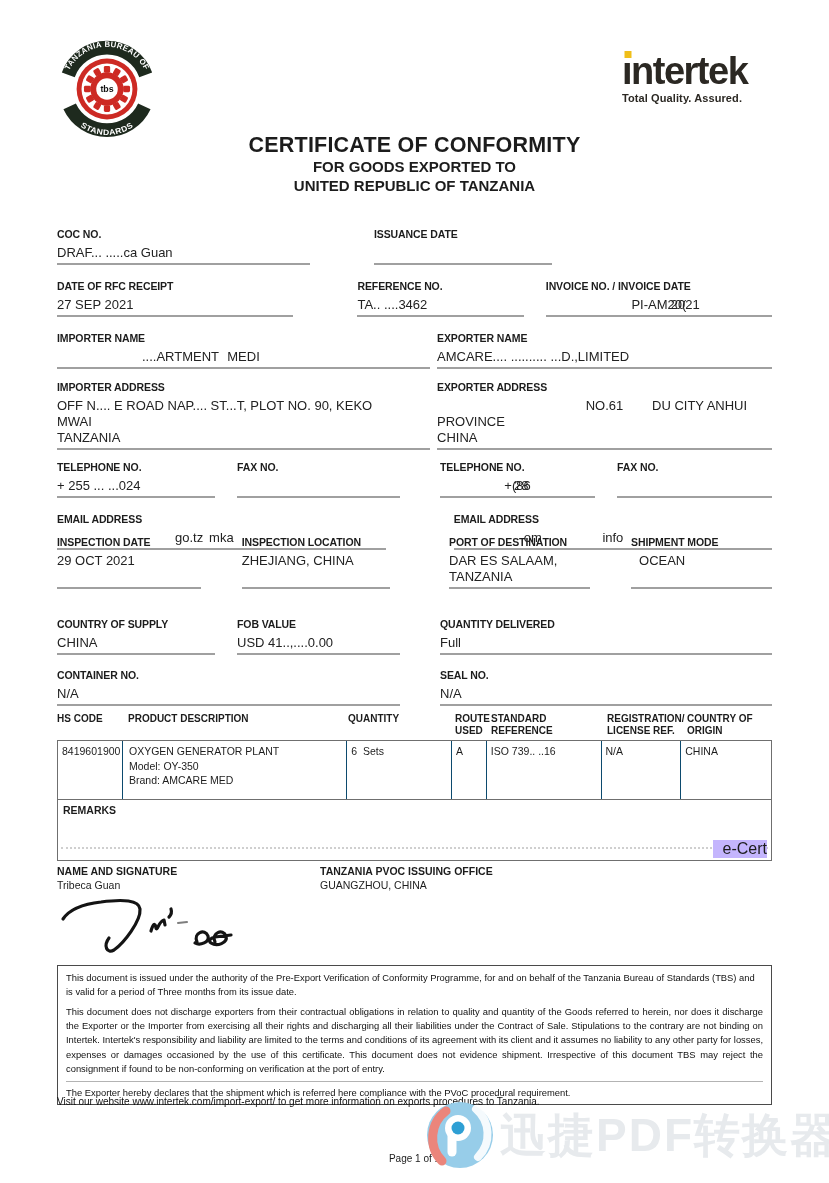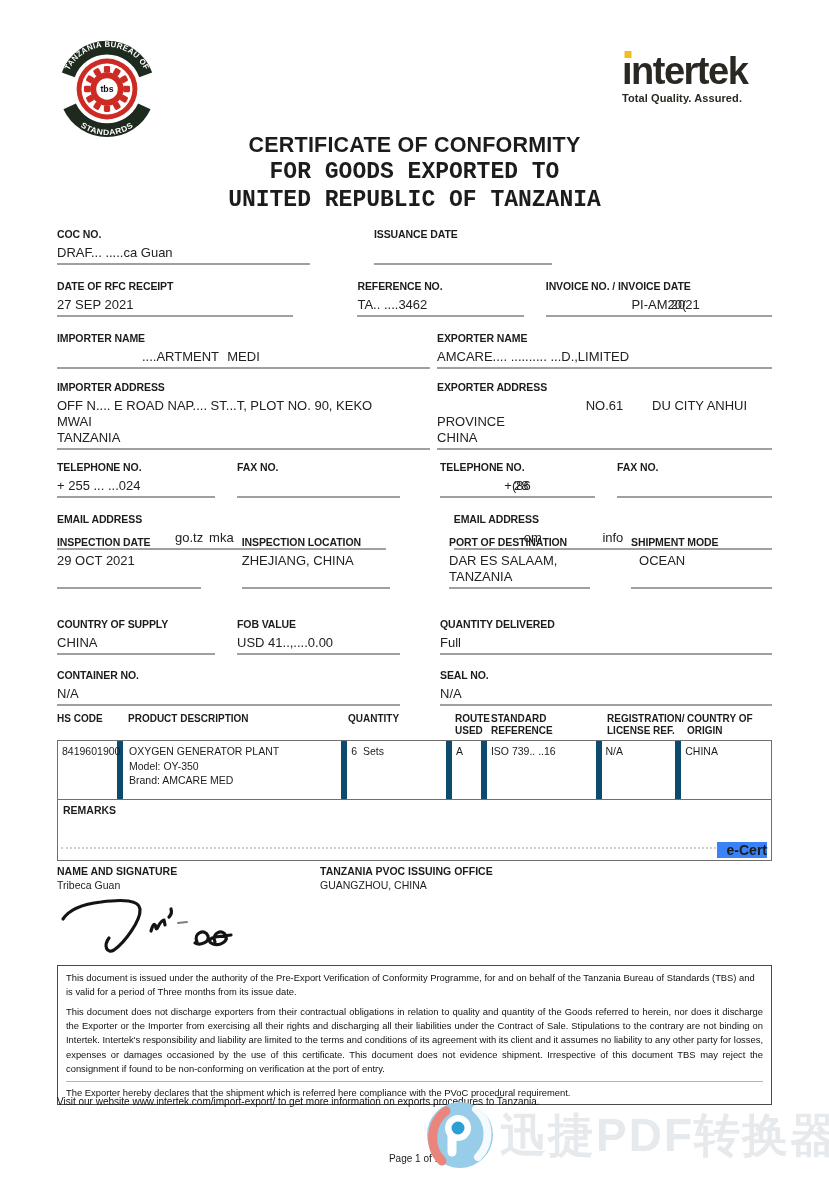--- a/index.html
+++ b/index.html
@@ -5,21 +5,21 @@
   html,body{margin:0;padding:0;background:#ffffff;}
   .page{position:relative;width:829px;height:1183px;background:#fff;overflow:hidden;
         font-family:"Liberation Sans", sans-serif;color:#1c1c1c;}
 
   
   .tbs-logo{position:absolute;left:58px;top:40px;}
   .intertek{position:absolute;left:622px;top:44px;width:180px;}
   .intertek-tagline{font-size:11px;font-weight:bold;color:#2b2823;margin-top:-6px;letter-spacing:0.1px;}
   .doc-title{position:absolute;left:0;top:132px;width:829px;text-align:center;line-height:1.22;}
   .doc-title .t1{font-size:21.5px;font-weight:bold;letter-spacing:0.2px;}
-  .doc-title .t2{font-size:23px;font-weight:bold;font-family:Liberation Mono, monospace;}
+  .doc-title .t2{font-size:15px;font-weight:bold;}
 
   
   .row{position:absolute;left:57px;width:715px;display:flex;}
   .field{box-sizing:border-box;border-bottom:2px solid #a0a0a0;padding-bottom:2px;}
   .flabel{font-size:10.5px;font-weight:bold;line-height:12px;margin-bottom:5px;letter-spacing:-0.1px;}
   .fvalue{font-size:13px;line-height:16px;min-height:16px;color:#222;}
   .w253{width:253px;margin-right:20px;} .w178{width:178px;margin-right:22px;margin-left:44px;} .w242{width:242px;}
   .w373{width:373px;margin-right:7px;}  .w335{width:335px;}
   .w158{width:158px;margin-right:22px;} .w163{width:163px;margin-right:40px;}
   .w155{width:155px;margin-right:22px;} .w155b{width:155px;}
@@ -29,26 +29,26 @@
   .offA{left:125px;}.offB{left:85px;}.offC{left:215px;}.offD{left:74px;}.offE{left:118px;}.offF{left:70px;}
 
   
   .tbl-headers{position:absolute;left:57px;top:713px;width:715px;display:flex;
                font-size:10px;font-weight:bold;line-height:11.5px;}
   .th{box-sizing:border-box;padding-right:2px;}
   .c1{width:65px;} .c2{width:225px;} .c3{width:105px;} .c4{width:35px;} .c5{width:115px;} .c6{width:80px;} .c7{width:90px;}
   .th.c2,.td.c2{padding-left:6px;} .th.c3{padding-left:1px;} .th.c4{padding-left:3px;} .th.c5{padding-left:4px;} .th.c6{padding-left:5px;} .th.c7{padding-left:5px;}
   .tbl-box{position:absolute;left:57px;top:740px;width:715px;box-sizing:border-box;border:1px solid #6f6f6f;}
   .tbl-row{display:flex;height:58px;font-size:10.5px;line-height:14.5px;}
-  .td{box-sizing:border-box;border-right:6px solid #0c4a6e;padding:3px 4px;}
+  .td{box-sizing:border-box;border-right:1px solid #0c4a6e;padding:3px 4px;}
   .td.c7{border-right:none;}
   .remarks{position:relative;border-top:1px solid #6f6f6f;height:60px;}
   .remarks-label{position:absolute;left:5px;top:4px;font-size:10.5px;font-weight:bold;}
   .perf-line{position:absolute;left:3px;right:3px;bottom:11px;border-top:2px dotted #cfcfcf;}
-  .ecert{position:absolute;right:4px;bottom:2px;font-size:14px;font-weight:bold;background:#3b82f6;padding-left:10px;z-index:2;}
+  .ecert{position:absolute;right:4px;bottom:2px;font-size:16px;font-weight:normal;background:#c4b5fd;padding-left:10px;z-index:2;}
 
   
   .sig-left{position:absolute;left:57px;top:864px;width:250px;}
   .sig-right{position:absolute;left:320px;top:864px;width:300px;}
   .sig-label{font-size:10.5px;font-weight:bold;line-height:14px;}
   .sig-value{font-size:10.5px;line-height:15px;}
   .sig-scribble{position:absolute;left:57px;top:893px;}
 
   
   .legal-box{position:absolute;left:57px;top:965px;width:715px;box-sizing:border-box;

